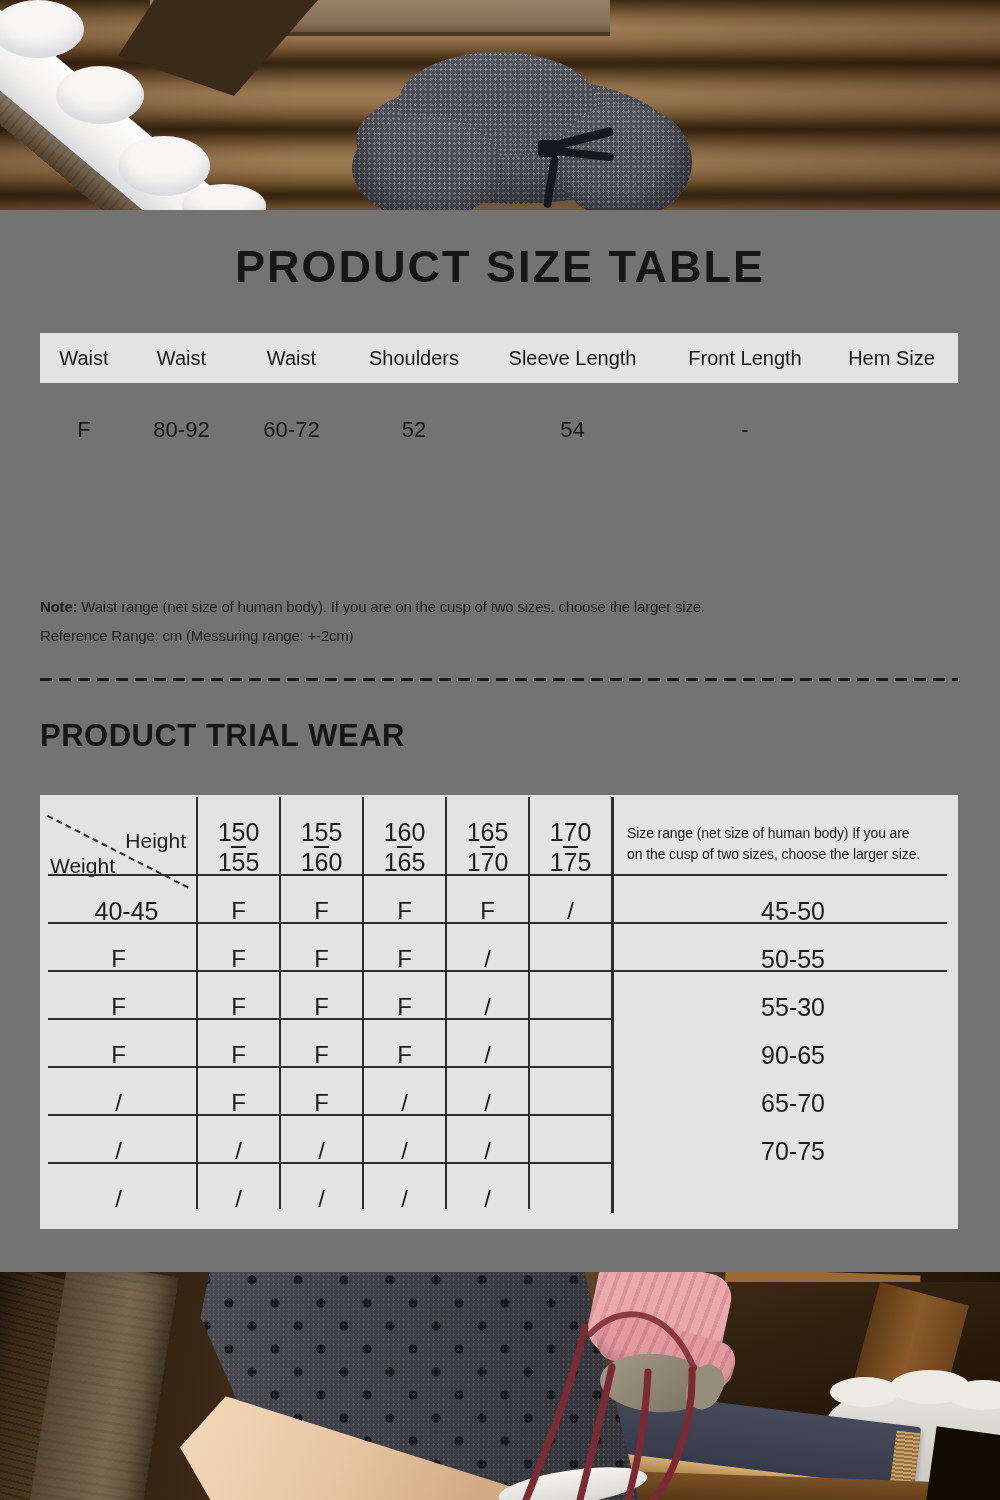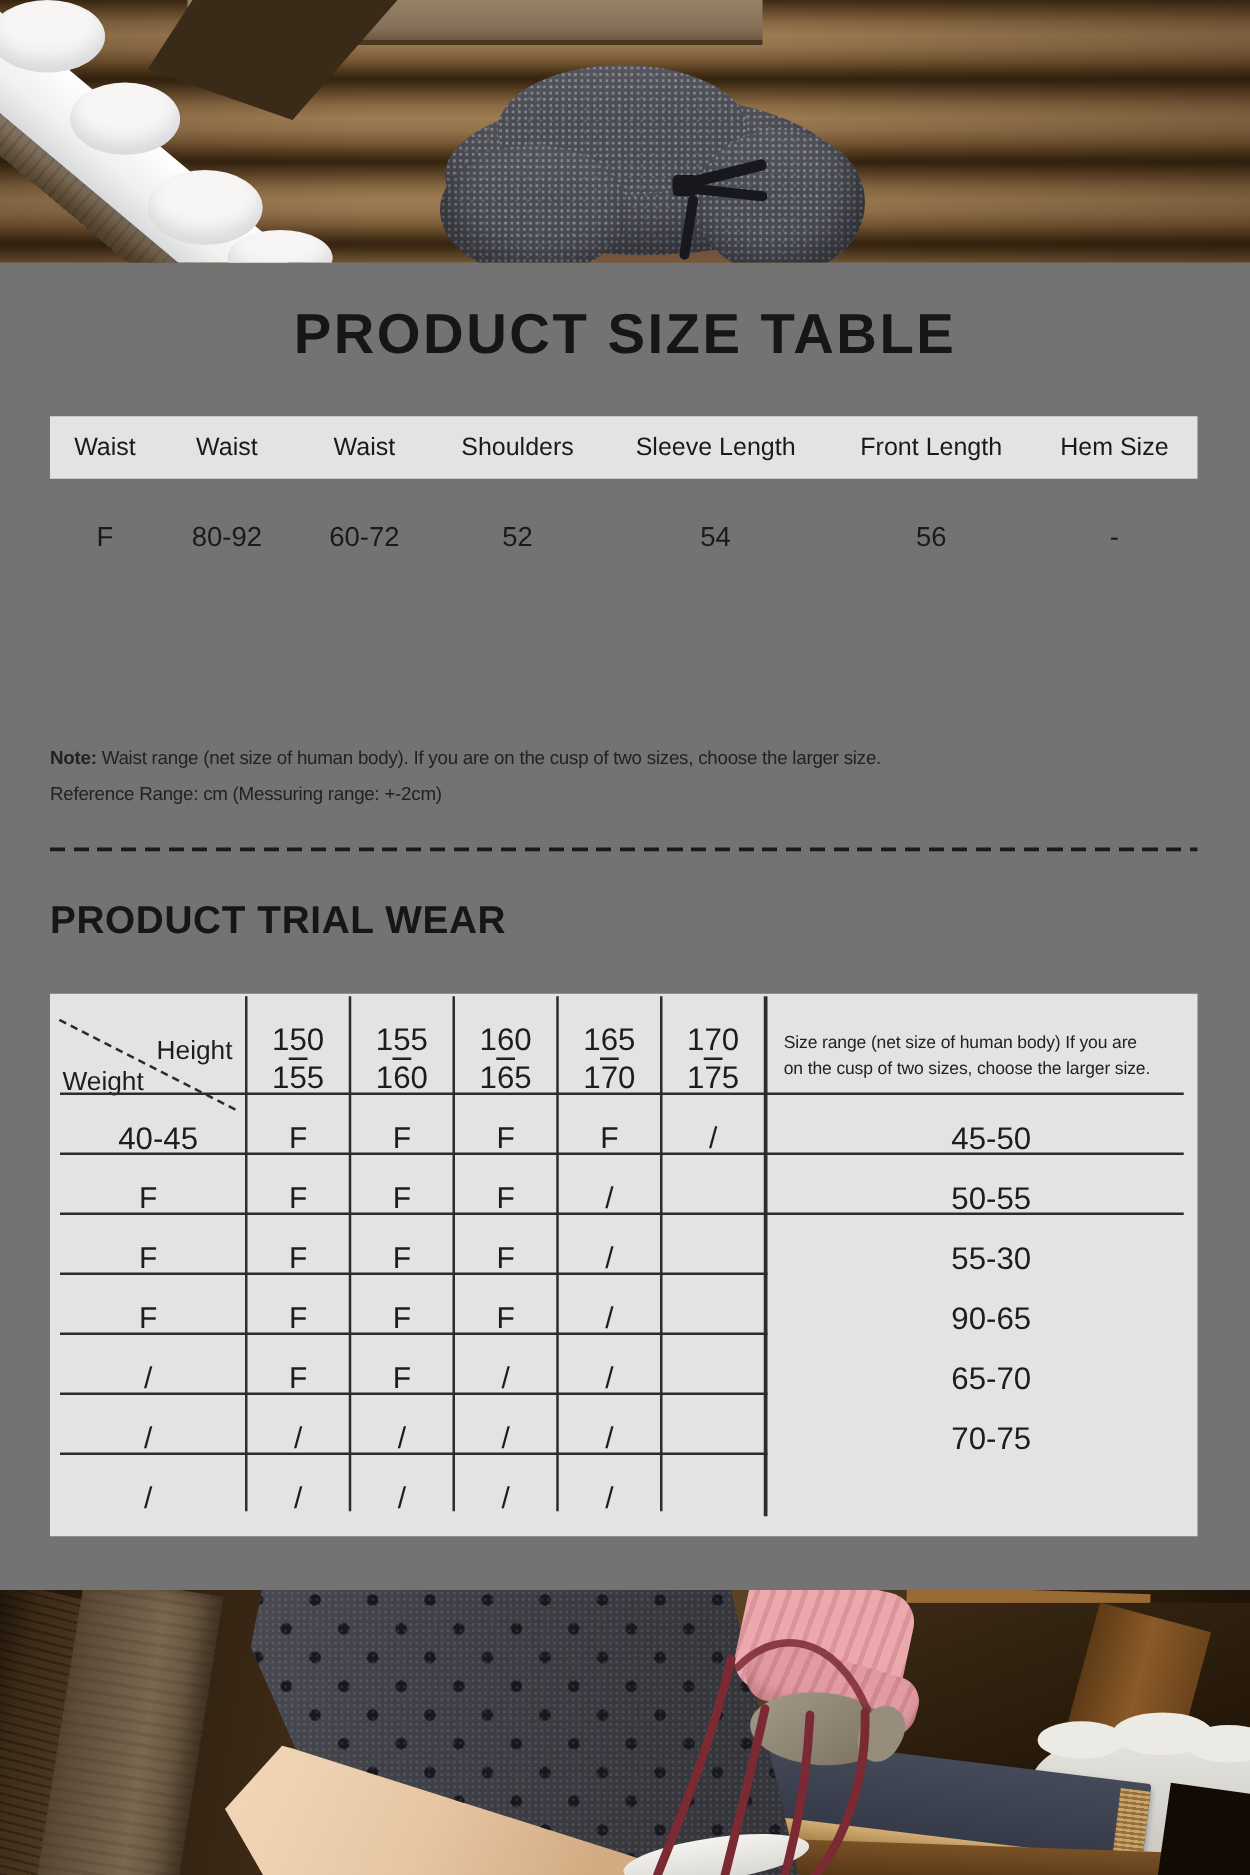--- a/index.html
+++ b/index.html
@@ -199,21 +199,20 @@
     <div class="sz-cell">Front Length</div>
     <div class="sz-cell">Hem Size</div>
   </div>
 
   <div class="size-values">
     <div class="sz-cell">F</div>
     <div class="sz-cell">80-92</div>
     <div class="sz-cell">60-72</div>
     <div class="sz-cell">52</div>
     <div class="sz-cell">54</div>
-    <div class="sz-cell">56</div>
     <div class="sz-cell">-</div>
   </div>
 
   <div class="note-block">
     <div><span class="note-label">Note:</span><span>Waist range (net size of human body). If you are on the cusp of two sizes, choose the larger size.</span></div>
     <div>Reference Range: cm (Messuring range: +-2cm)</div>
   </div>
 
   <div class="dashed-divider"></div>
 

